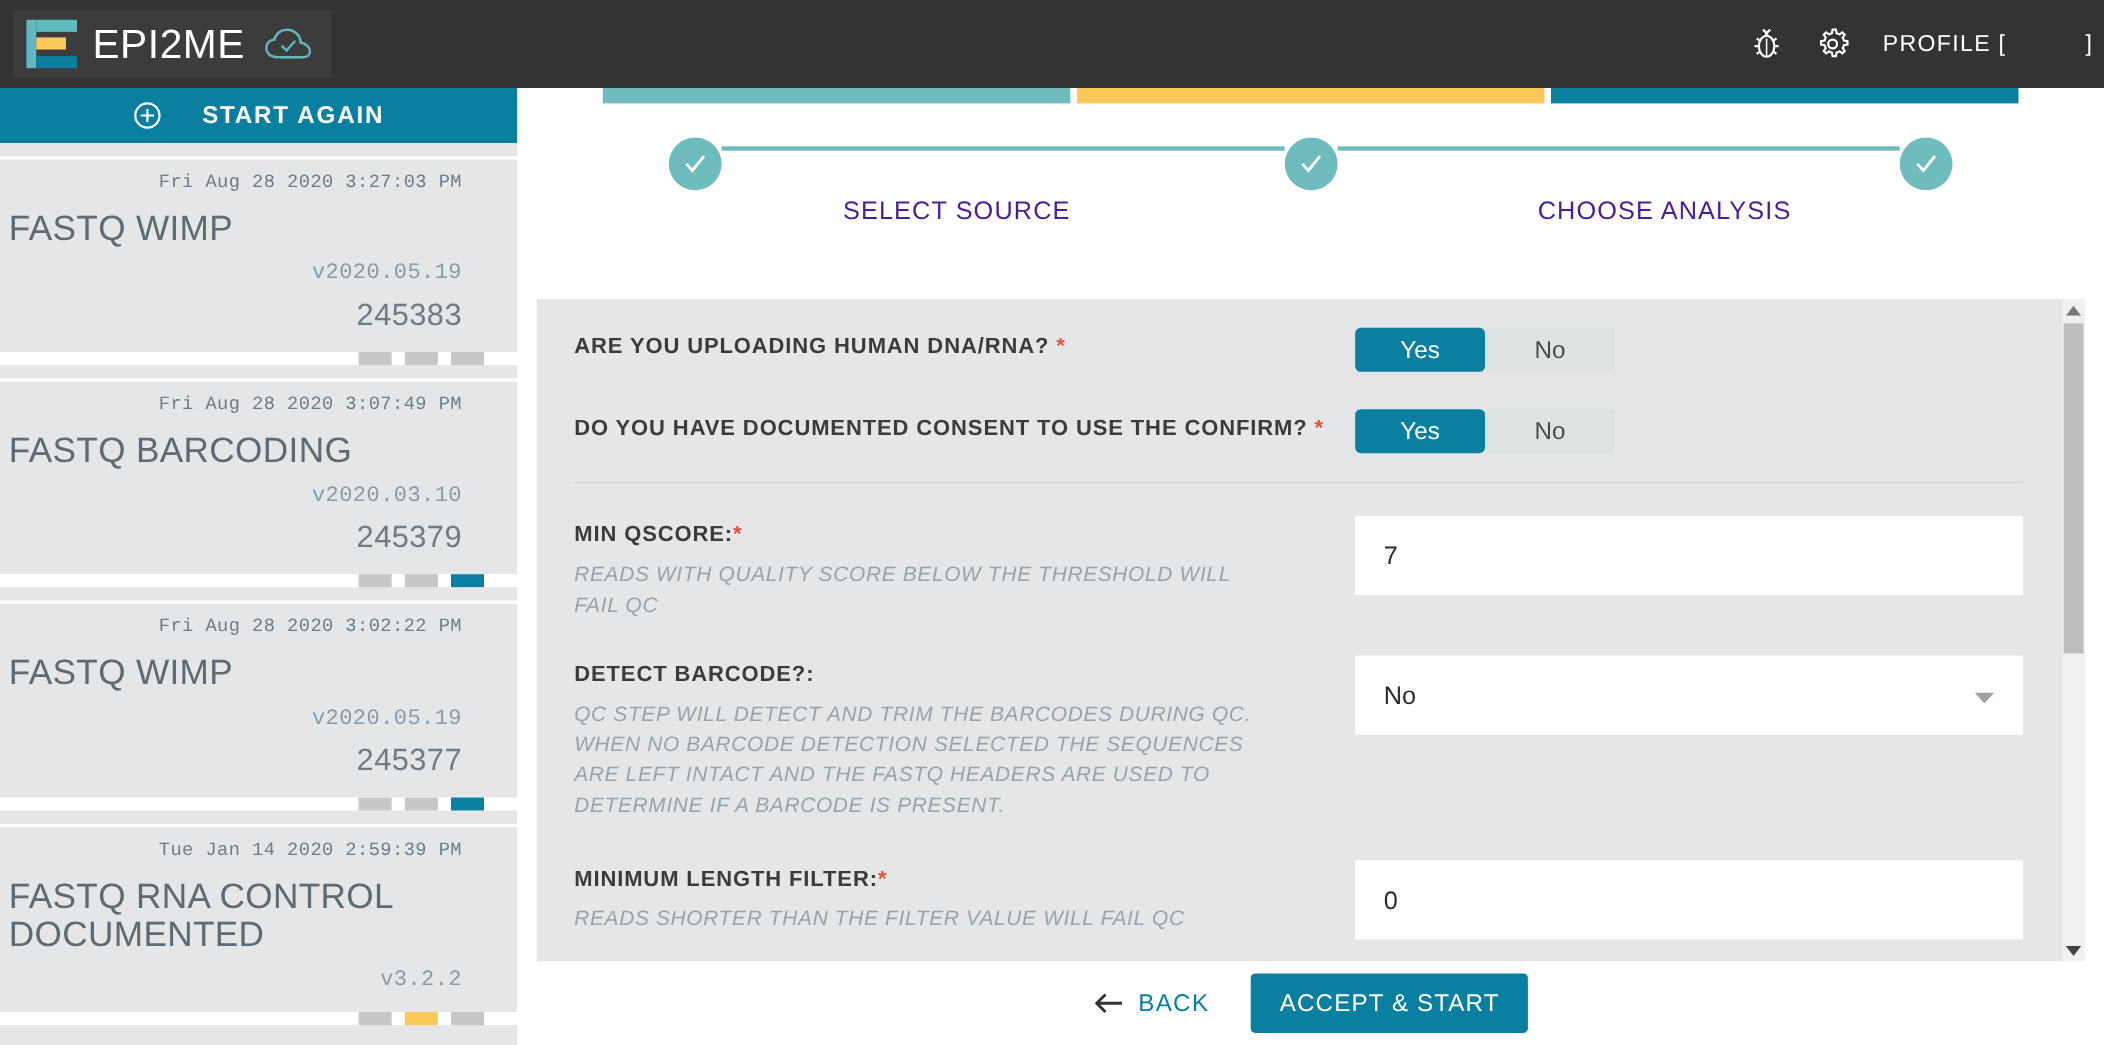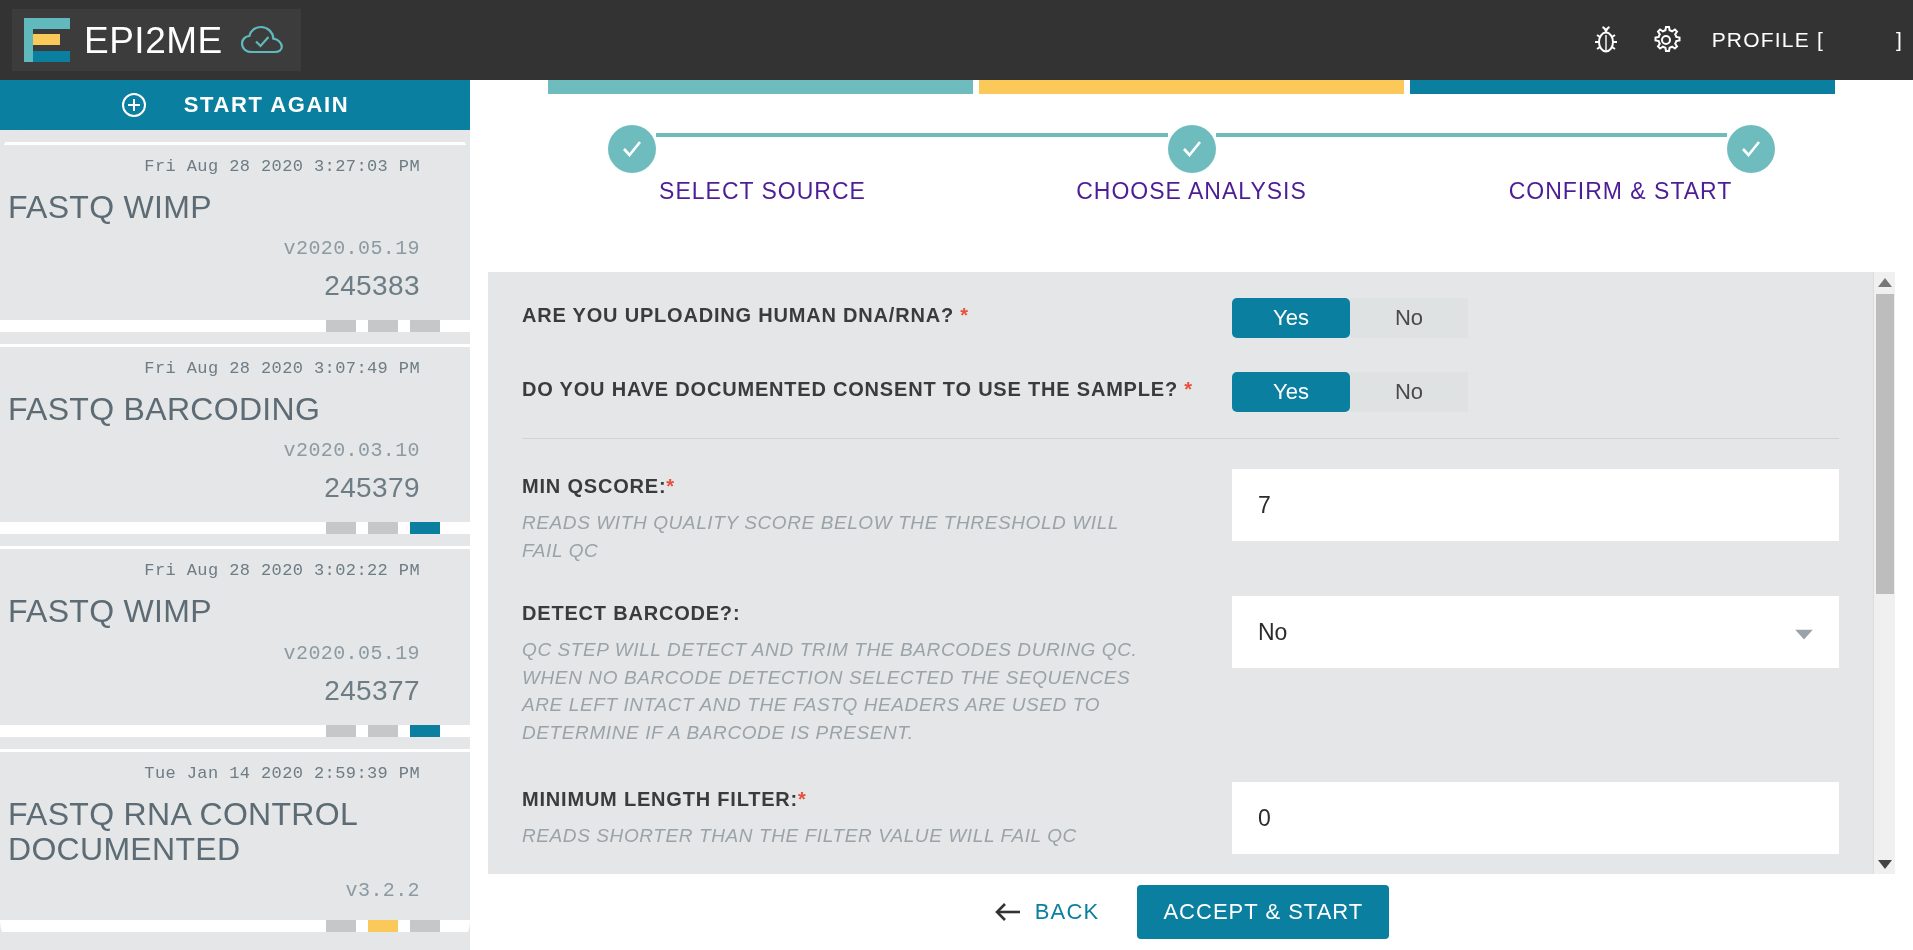--- a/index.html
+++ b/index.html
@@ -64,21 +64,20 @@
   }
   .start-again {
     height: 50px; background: #0b7fa0; color: #ffffff;
     display: flex; align-items: center; justify-content: center;
     font-size: 22px; letter-spacing: 1.6px; font-weight: 700; gap: 24px;
   }
   .start-again .plus { margin-right: 13px; display: flex; align-items: center; }
   .sidebar-list {
     position: absolute; top: 50px; left: 0; right: 0; bottom: 0;
     overflow: hidden;
-    border-radius: 29px;
   }
   .wf-card {
     background: #e4e6e7;
     padding: 12px 40px 0 8px;
     position: relative;
   }
   .wf-top-rule { height: 3px; background: #ffffff; }
   .wf-date {
     font-family: "Liberation Mono", monospace;
     font-size: 17px; color: #6d7c85; text-align: right; letter-spacing: 0.4px;
@@ -377,21 +376,20 @@
           <svg width="26" height="26" viewBox="0 0 26 26">
               <polyline points="5,13 10.5,19 21,6" fill="none" stroke="#ffffff" stroke-width="2.6"></polyline>
             </svg>
         </div>
       </div>
     </div>
 
     <div class="step-labels">
       <div class="step-label">SELECT SOURCE</div>
       <div class="step-label">CHOOSE ANALYSIS</div>
-      <div class="step-label">CONFIRM &amp; START</div>
     </div>
 
     <div class="form-panel">
       <div class="form-scrollport">
         <div class="form-inner">
 
           <div class="frow" style="margin-bottom:34px;">
             <div class="flabel">
               <div class="ltitle">
                 <span>ARE YOU UPLOADING HUMAN DNA/RNA?</span>
@@ -402,21 +400,21 @@
               <div class="toggle-group">
                 <div class="tg-btn on">Yes</div>
                 <div class="tg-btn">No</div>
               </div>
             </div>
           </div>
 
           <div class="frow">
             <div class="flabel">
               <div class="ltitle">
-                <span>DO YOU HAVE DOCUMENTED CONSENT TO USE THE SAMPLE?</span>
+                <span>DO YOU HAVE DOCUMENTED CONSENT TO USE THE CONFIRM?</span>
                 <span class="req"> *</span>
               </div>
             </div>
             <div class="field-ctrl">
               <div class="toggle-group">
                 <div class="tg-btn on">Yes</div>
                 <div class="tg-btn">No</div>
               </div>
             </div>
           </div>

